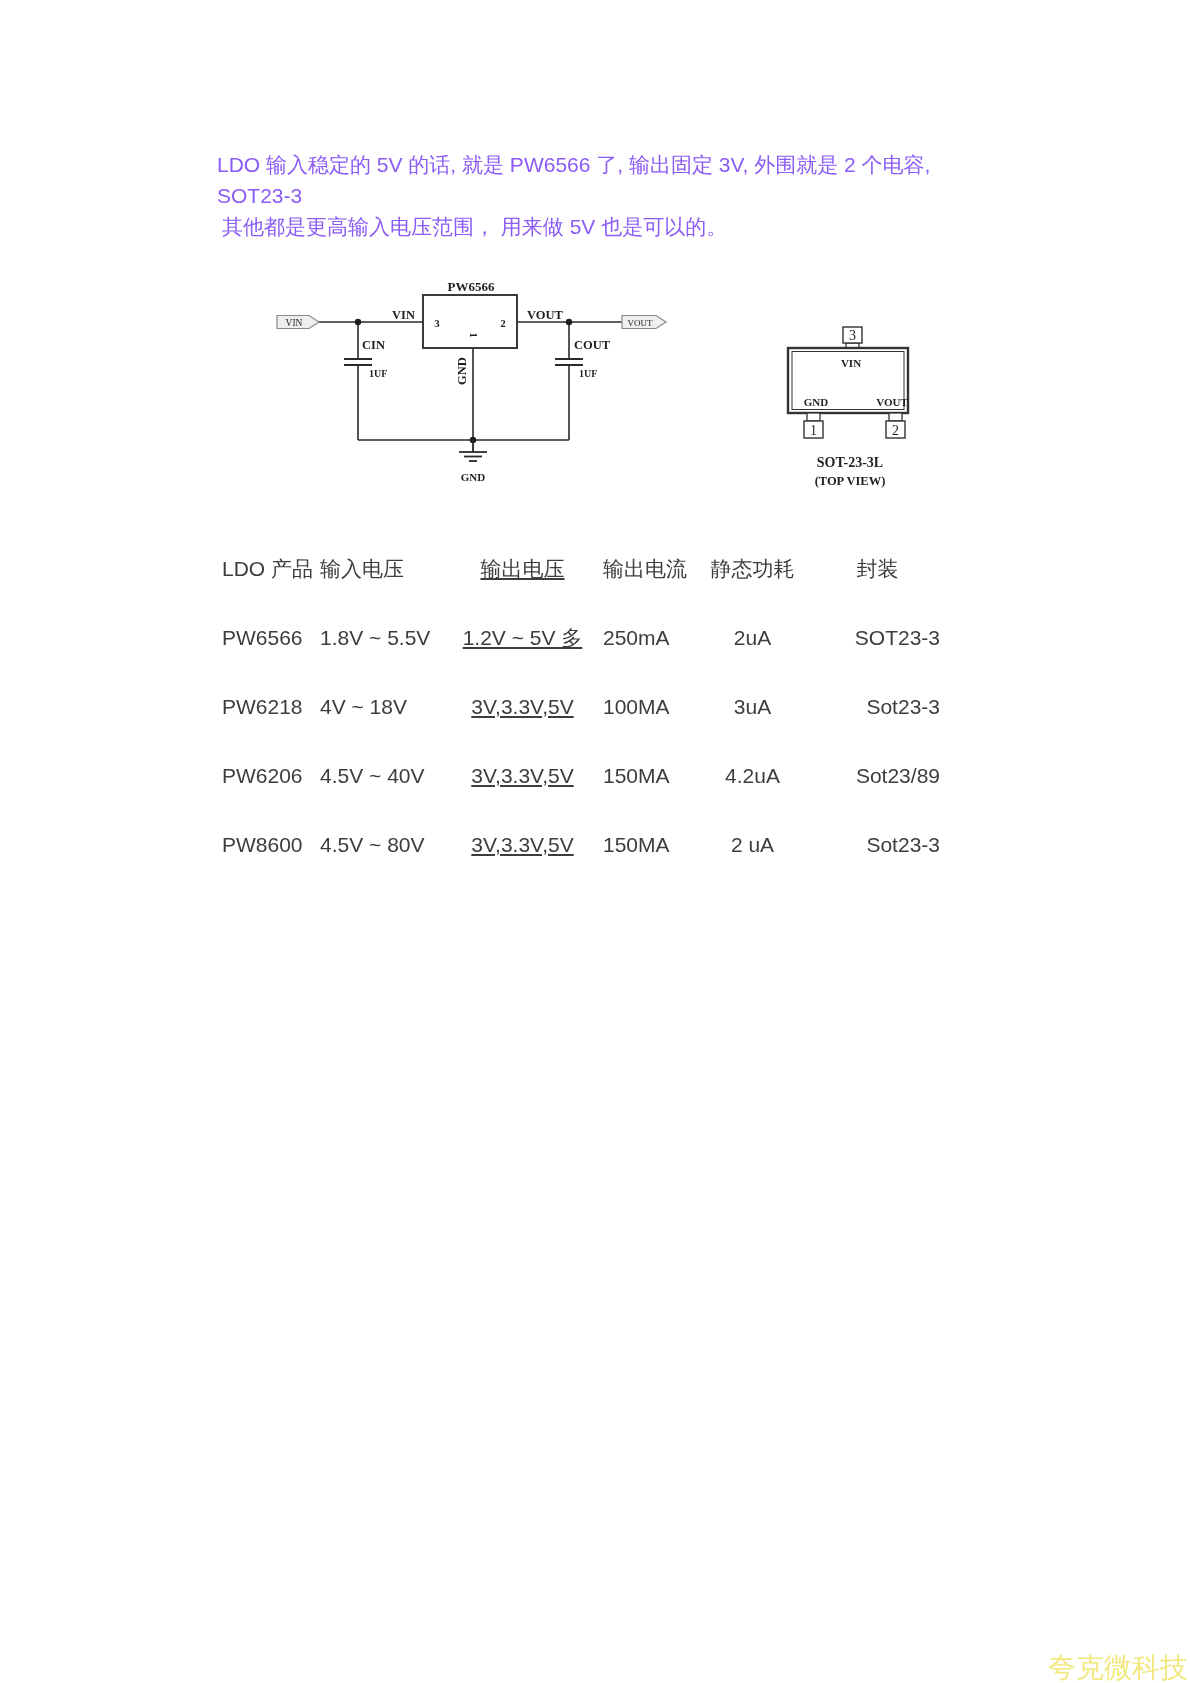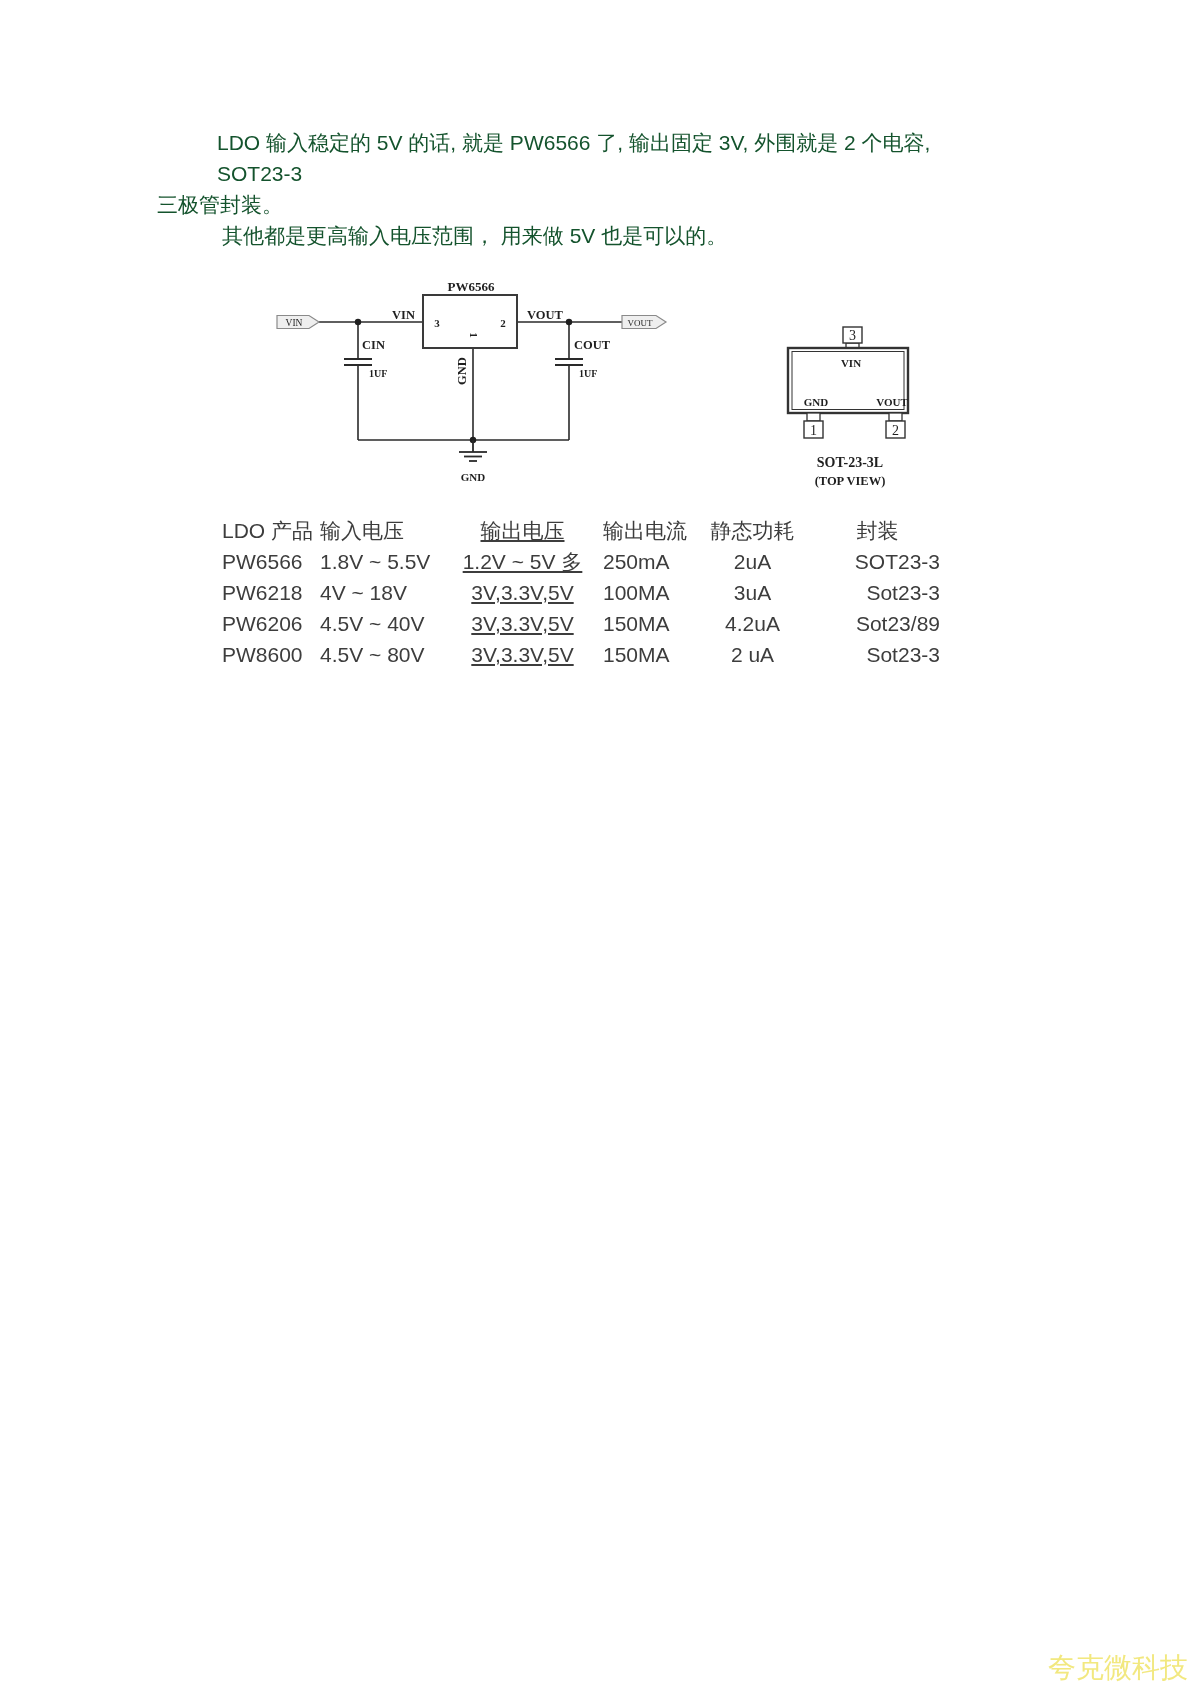--- a/index.html
+++ b/index.html
@@ -10,42 +10,42 @@
     height:1683px;
     background:#ffffff;
     overflow:hidden;
     font-family:"Liberation Sans","DejaVu Sans",sans-serif;
     color:#3d3d3d;
   }
   
   .intro{
     position:absolute;
     left:157px;
-    top:127px;
+    top:149px;
     width:820px;
     font-size:21px;
     line-height:31px;
-    color:#14532d;
+    color:#8b5cf6;
   }
   .intro .indent1{padding-left:60px;}
   .intro .indent2{padding-left:65px;}
 
   
   svg text{font-family:"Liberation Serif","DejaVu Serif",serif;fill:#1f1f1f;}
   .svg-abs{position:absolute;}
 
   
   .ldo-table{
     position:absolute;
     left:222px;
     top:515px;
     font-size:21px;
     color:#3d3d3d;
   }
-  .t-row{display:flex;height:31px;line-height:31px;}
+  .t-row{display:flex;height:31px;line-height:31px;margin-top:38px;}
   .c1{width:98px;text-align:left;}
   .c2{width:135px;text-align:left;}
   .c3{width:135px;text-align:center;text-decoration:underline;}
   .c4{width:100px;text-align:left;padding-left:13px;}
   .c5{width:125px;text-align:center;}
   .c6{width:125px;text-align:right;}
   .hrow .c6{text-align:center;}
 
   
   .watermark{
@@ -57,21 +57,20 @@
     white-space:nowrap;
   }
 </style>
 </head>
 <body>
 
 <div class="page">
 
   <div class="intro">
     <div class="indent1">LDO 输入稳定的 5V 的话, 就是 PW6566 了, 输出固定 3V, 外围就是 2 个电容, SOT23-3</div>
-    <div>三极管封装。</div>
     <div class="indent2">其他都是更高输入电压范围， 用来做 5V 也是可以的。</div>
   </div>
 
   <svg class="svg-abs" style="left:250px;top:270px;" width="430" height="220" viewBox="250 270 430 220">
 
     <g stroke="#2a2a2a" stroke-width="1.6">
       <line x1="319" y1="322" x2="423" y2="322"></line>
       <line x1="517" y1="322" x2="622" y2="322"></line>
       <line x1="358" y1="322" x2="358" y2="359"></line>
       <line x1="358" y1="365" x2="358" y2="440"></line>

